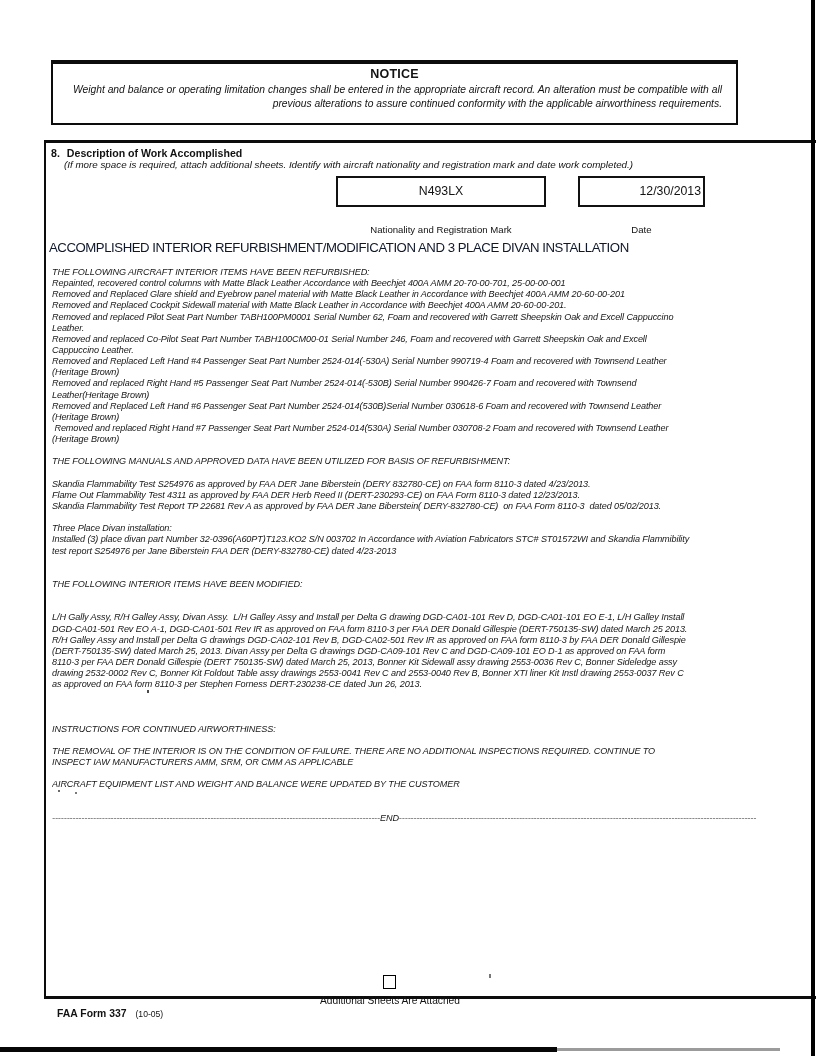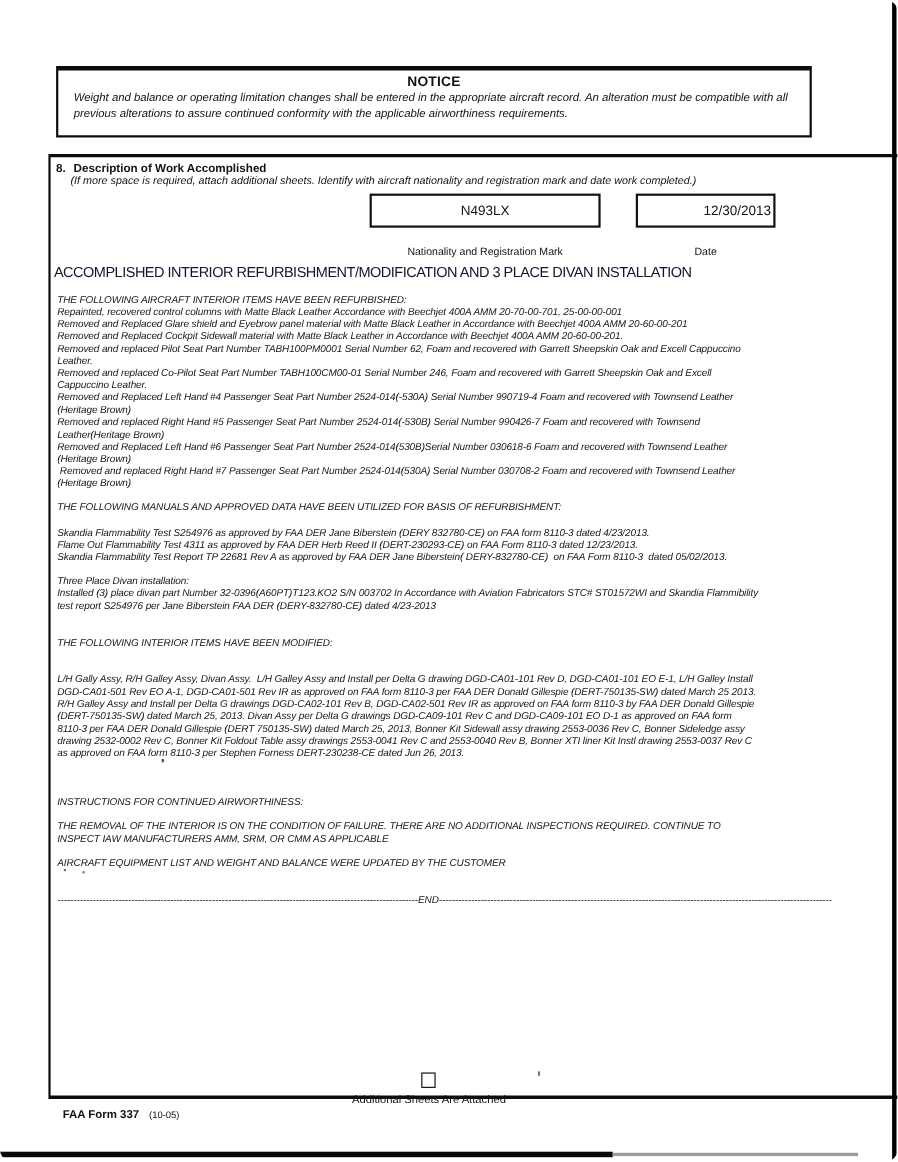--- a/index.html
+++ b/index.html
@@ -1,30 +1,29 @@
 <!DOCTYPE html>
 <html><head>
 <meta charset="utf-8">
 <style>
   html,body { margin:0; padding:0; background:#ffffff; }
   .page {
     position:relative; width:816px; height:1056px; margin:0 auto;
     background:#ffffff; color:#121212; overflow:hidden;
     font-family:"Liberation Sans", sans-serif;
-    border-radius:11px;
   }
 
   
   .notice-box {
     position:absolute; left:51px; top:60px; width:687px; height:65px;
     border:2px solid #0c0c0c; border-top-width:4px; box-sizing:border-box;
     background:#fff;
   }
   .notice-title { text-align:center; font-weight:bold; font-size:12.5px; margin-top:3px; letter-spacing:.2px; }
-  .notice-body { font-style:italic; font-size:10.3px; line-height:13.5px; margin:2px 14px 0 14px; }
+  .notice-body { font-style:italic; font-size:10.3px; line-height:13.5px; margin:2px 14px 0 14px;text-align:right; }
 
   
   .work-box {
     position:absolute; left:44px; top:140px; width:796px; height:859px;
     border:2px solid #0c0c0c; border-right-width:5px; border-top-width:3px; border-bottom-width:3px;
     box-sizing:border-box; background:#fff;
   }
   .sec8-head { position:absolute; left:5px; top:4px; font-size:10.6px; font-weight:bold; white-space:pre; }
   .sec8-number { margin-right:7px; }
   .sec8-instruction { position:absolute; left:18px; top:16px; font-size:9.8px; font-style:italic; white-space:nowrap; }

